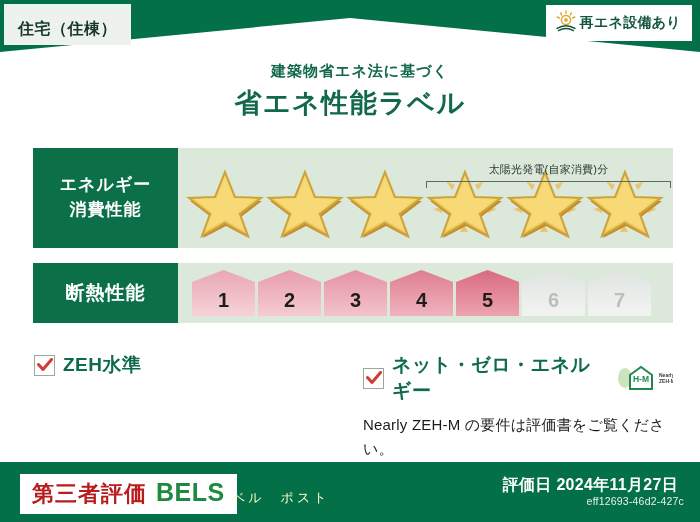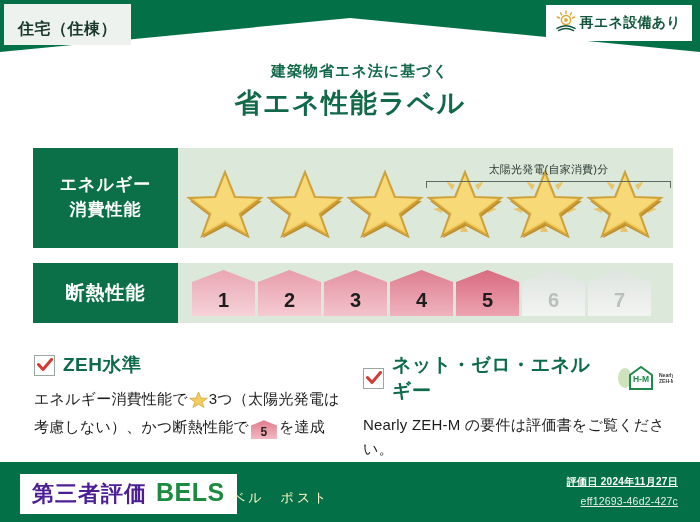--- a/index.html
+++ b/index.html
@@ -145,35 +145,34 @@
   
   #bottom-bar {
     position: absolute; left: 0; bottom: 0; width: 700px; height: 60px;
     background: #047048;
   }
   #bels-box {
     position: absolute; left: 20px; top: 12px;
     background: #ffffff; padding: 4px 12px 5px 12px;
     display: flex; align-items: baseline; gap: 9px;
   }
-  #bels-jp { color: #4c1d95; font-size: 22px; font-weight: bold; letter-spacing: 1px; }
+  #bels-jp { color: #b91c1c; font-size: 22px; font-weight: bold; letter-spacing: 1px; }
   #bels-en { color: #1c8a3f; font-size: 25px; font-weight: bold; letter-spacing: .5px; }
   #bels-ruby {
     position: absolute; left: 232px; top: 27px;
     color: #fef9c3; font-size: 13px; letter-spacing: 3px;
   }
   #eval-date {
     position: absolute; right: 22px; top: 13px;
-    color: #ffffff; font-size: 10px; font-weight: bold; text-align: center;
+    color: #ffffff; font-size: 16px; font-weight: bold; text-align: center;
     letter-spacing: .3px;
-    text-decoration: underline;
   }
   #eval-id {
-    position: absolute; right: 22px; top: 33px;
-    color: #e6efe9; font-size: 10.5px; text-align: right; letter-spacing: .2px; text-decoration: underline;
+    position: absolute; right: 16px; top: 33px;
+    color: #e6efe9; font-size: 10.5px; text-align: right; letter-spacing: .2px;
   }
 </style>
 </head>
 <body>
 
 <div id="label-root">
 
   <div id="white-panel"></div>
 
   <div id="type-badge">
@@ -320,25 +319,20 @@
 
   <div class="note-col" id="note-left">
     <div class="note-head">
       <span class="chk">
         <svg width="16" height="14" viewBox="0 0 16 14">
           <path d="M1.5 6.5 L6 11.5 L14.5 1.5" fill="none" stroke="#d23b34" stroke-width="3" stroke-linecap="round" stroke-linejoin="round"></path>
         </svg>
       </span>
       <span class="note-title">ZEH水準</span>
     </div>
-    <div class="note-body">
-      <span>エネルギー消費性能で</span><span class="inline-star"><svg width="19" height="18" viewBox="0 0 78 74">
-            <path d="M39 8 L49 33 L75 34 L54 50 L62 72 L39 59 L16 72 L24 50 L3 34 L29 33 Z" fill="#f3cb5e" stroke="#cda23a" stroke-width="3"></path>
-          </svg></span><span>3つ（太陽光発電</span><span>は考慮しない）、かつ断熱性能で</span><span class="inline-grade">5</span><span>を達成</span>
-    </div>
   </div>
 
   <div class="note-col" id="note-right">
     <div class="note-head">
       <span class="chk">
         <svg width="16" height="14" viewBox="0 0 16 14">
           <path d="M1.5 6.5 L6 11.5 L14.5 1.5" fill="none" stroke="#d23b34" stroke-width="3" stroke-linecap="round" stroke-linejoin="round"></path>
         </svg>
       </span>
       <span class="note-title">ネット・ゼロ・エネルギー</span>

